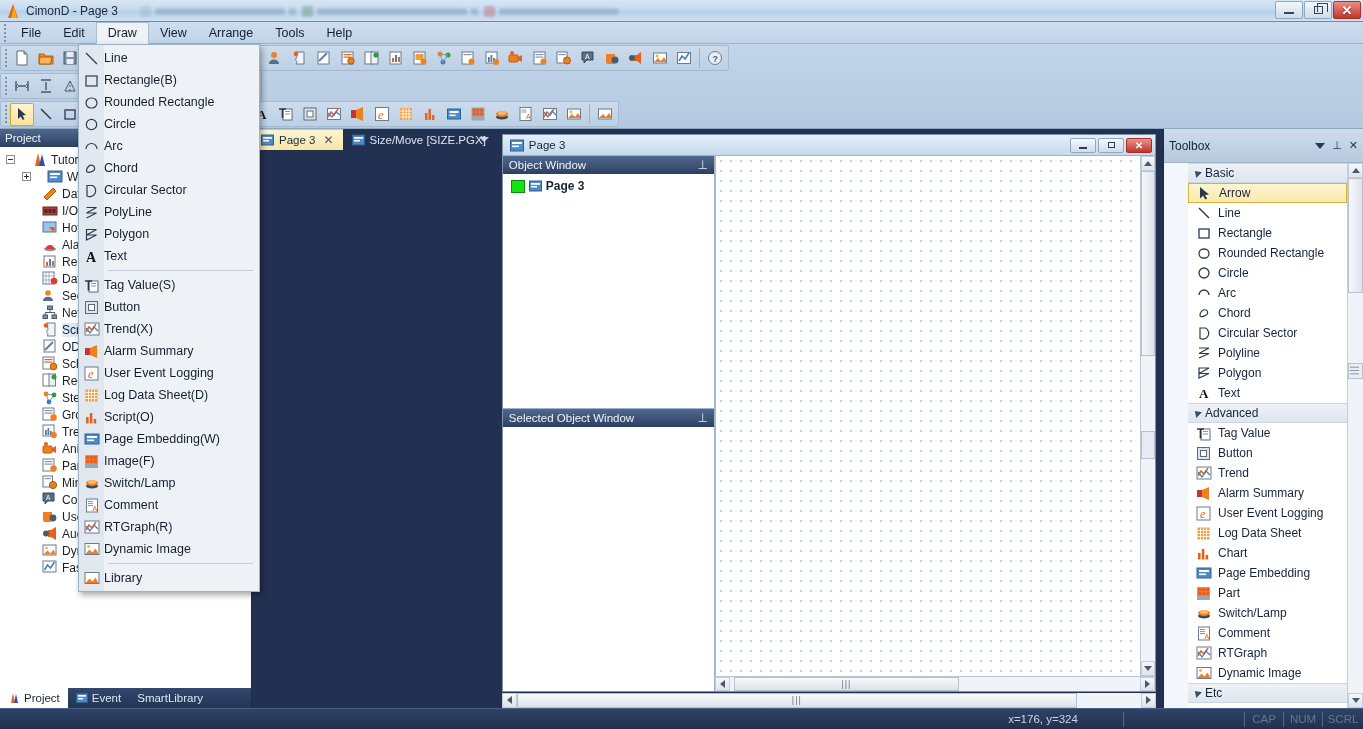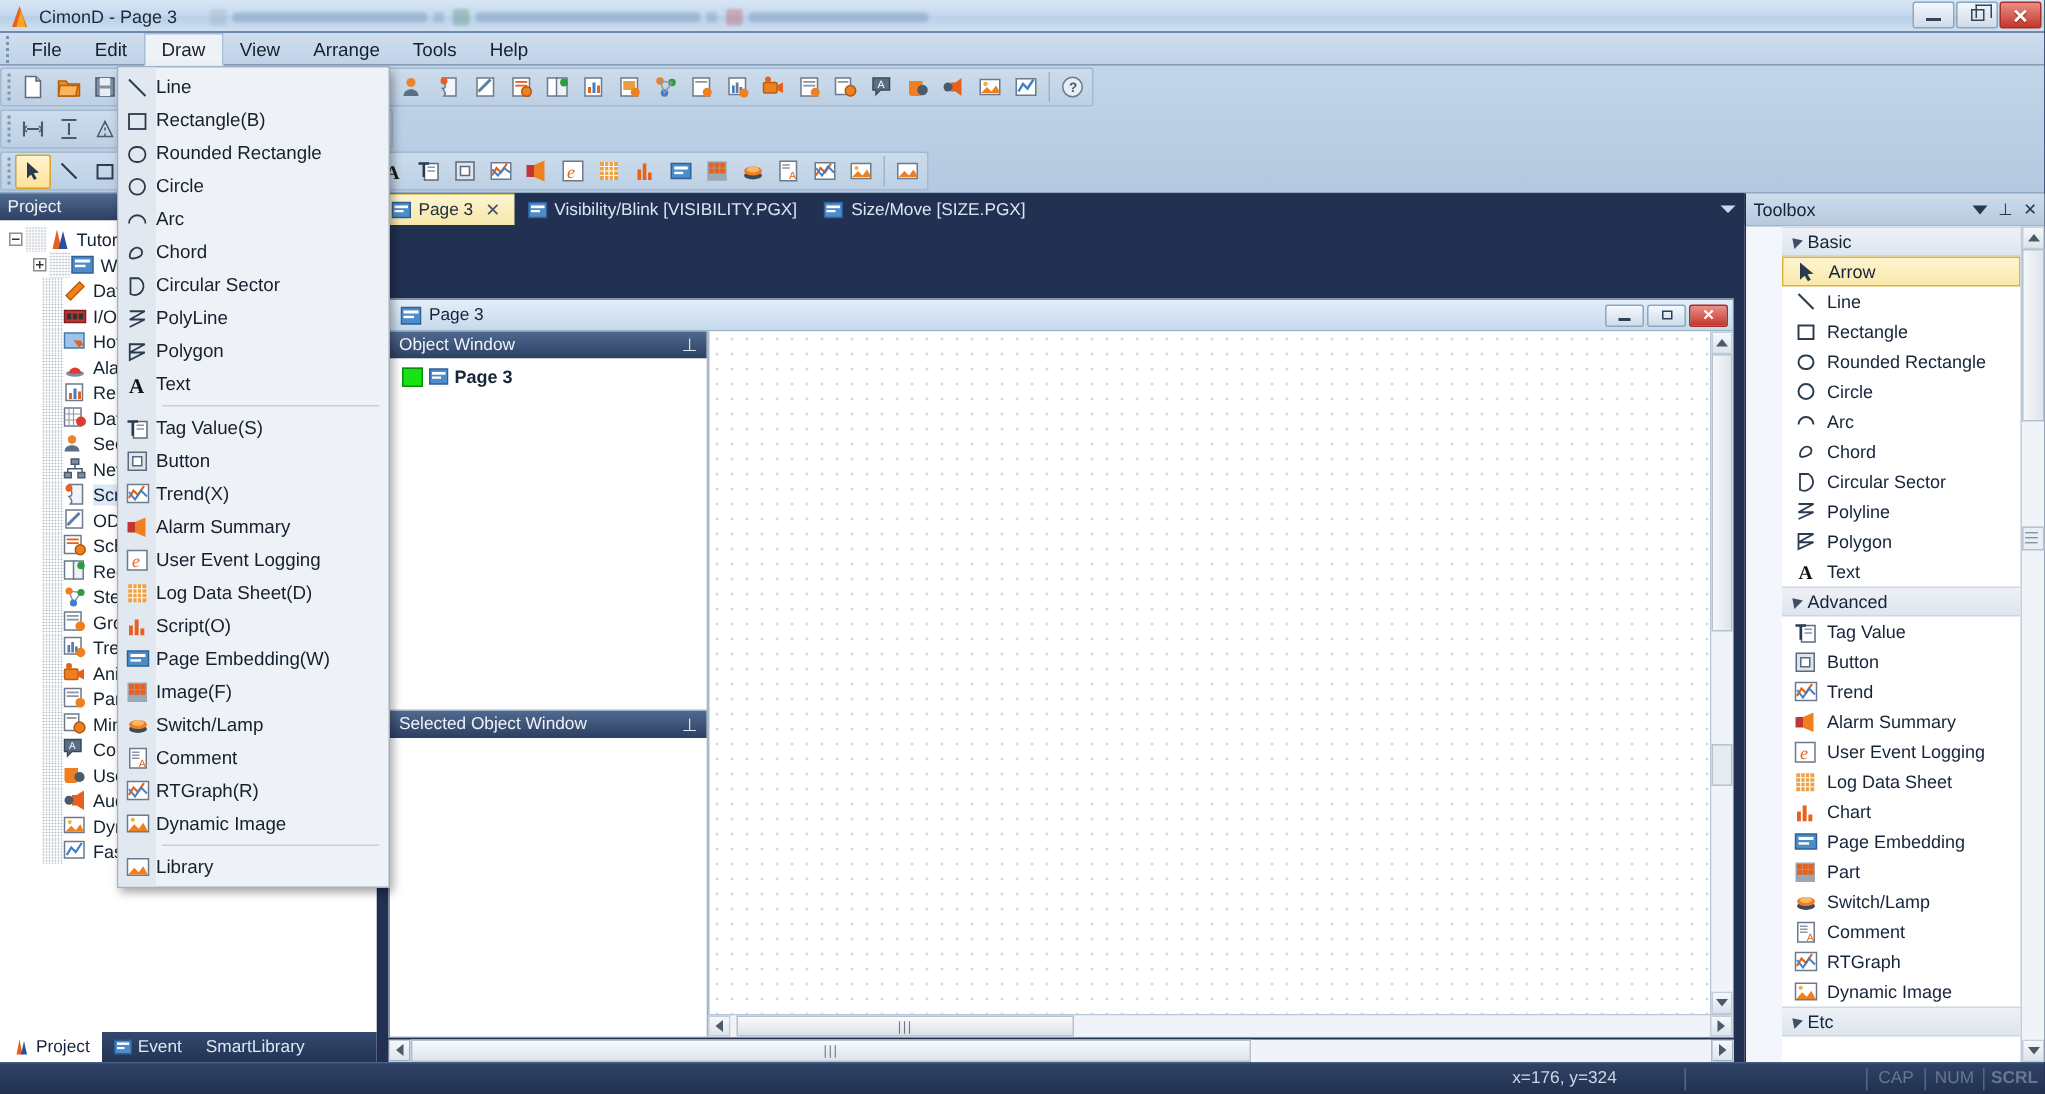--- a/index.html
+++ b/index.html
@@ -85,21 +85,21 @@
   .dots { width:14px; height:17px; flex:0 0 14px; background-image:radial-gradient(#9aa6b4 0.6px, transparent 0.7px);
      background-size:2px 2px; opacity:.8;}
   .ico { width:16px;height:15px; flex:0 0 16px; margin-right:4px; border-radius:2px; position:relative; }
   .tlabel { color:#15222f; }
   .tnode.sel .tlabel { background:#dce9f7; }
   .tabstrip { height:20px; background:linear-gradient(180deg,#32486e,#243453); display:flex; align-items:stretch; }
   .ltab { display:flex;align-items:center;gap:4px;padding:0 8px;color:#dce7f3;font-size:11.5px; }
   .ltab.active { background:#fff; color:#16243a; }
 
   
-  .center { flex:1 1 auto; display:flex; flex-direction:column; min-width:0; background:#223052;gap:44px; }
+  .center { flex:1 1 auto; display:flex; min-width:0; background:#223052; }
   .doctabs { height:21px; background:#223052; display:flex; align-items:stretch; position:relative; }
   .dtab { display:flex;align-items:center;gap:5px;padding:0 9px;font-size:11.5px;color:#dbe6f2; }
   .dtab.active { background:linear-gradient(180deg,#fdf4d2,#f6e6a8); color:#20303f; border-top:1px solid #e3c96a; }
   .dtab .closex { font-size:12px; color:#44556b; margin-left:3px;}
   .dtabs-caret { position:absolute; right:6px; top:0; height:21px; display:flex; align-items:center; }
 
   .mdiarea { flex:1 1 auto; background:#223052; padding:5px 7px 0 7px; display:flex; flex-direction:column; min-height:0; }
   .childwin { flex:1 1 auto; display:flex; flex-direction:column; border:1px solid #7d93ad; background:#eef3f8; min-height:0; }
   .childcap { height:21px; background:linear-gradient(180deg,#e4eef8,#c6d9ec); display:flex; align-items:center; padding:0 3px;
      border-bottom:1px solid #9db3c9; }
@@ -133,21 +133,21 @@
   .hscroll { height:15px; flex:0 0 15px; background:#eef1f5; border-top:1px solid #b9c6d4; display:flex; }
   .sb-btn-h { width:15px; display:flex; align-items:center; justify-content:center; background:linear-gradient(180deg,#f6f8fa,#dde4ec); border:1px solid #c3cedb;}
   .sb-track-h { flex:1 1 auto; background:#f0f3f7; position:relative; }
   .sb-thumb-h { position:absolute; top:0; bottom:0; background:linear-gradient(180deg,#f9fbfc,#dbe2ea); border:1px solid #b4c1cf;
      display:flex; align-items:center; justify-content:center; }
   .gripdots { letter-spacing:1px; font-size:9px; color:#6c7b8c; }
   .outer-h { height:16px; flex:0 0 16px; background:#223052; display:flex; align-items:center; padding:0 0px; }
 
   
   .rightpanel { width:200px; flex:0 0 200px; background:#f3f6fa; border-left:1px solid #1d2b47; display:flex; flex-direction:column; }
-  .rcap { height:22px; background:linear-gradient(180deg,#cfdcec,#b7c9de); color:#16243a; font-size:12px;
+  .rcap { height:34px; background:linear-gradient(180deg,#cfdcec,#b7c9de); color:#16243a; font-size:12px;
      display:flex; align-items:center; padding:0 5px; border-bottom:1px solid #9fb4c9;gap:16px;}
   .rcap .acts { margin-left:auto; display:flex; gap:7px; align-items:center; color:#24394f; font-size:11px;}
   .tbxbody { flex:1 1 auto; display:flex; min-height:0; }
   .tbxlist { flex:1 1 auto; overflow:hidden; background:#fff;margin-left:24px; }
   .grp { height:20px; background:linear-gradient(180deg,#eef2f7,#dde5ee); border-top:1px solid #ccd7e2; border-bottom:1px solid #ccd7e2;
      display:flex; align-items:center; gap:5px; padding-left:6px; font-size:12px; color:#16243a; }
   .tri { width:0;height:0;border-top:4px solid transparent;border-bottom:4px solid transparent;border-right:6px solid #3e5067; }
   .trow2 { height:20px; display:flex; align-items:center; gap:6px; padding-left:7px; font-size:12px; color:#16243a; }
   .trow2.sel { background:linear-gradient(180deg,#fdf3cf,#fbe9ad); border:1px solid #d9b43c; height:20px; }
   .ic { width:17px; height:16px; flex:0 0 17px; display:flex; align-items:center; justify-content:center; }
@@ -972,30 +972,20 @@
         <div class="dtab active">
           <span>
             <svg width="13" height="12" viewBox="0 0 13 12">
                 <rect x="0.5" y="1" width="12" height="10" fill="#4e8cc9" stroke="#2d6099"></rect>
                 <rect x="2" y="3" width="9" height="1.8" fill="#fff"></rect>
                 <rect x="2" y="6" width="6" height="1.5" fill="#fff"></rect>
               </svg>
             </span>
           <span>Page 3</span>
           <span class="closex">✕</span>
-        </div>
-        <div class="dtab">
-          <span>
-            <svg width="13" height="12" viewBox="0 0 13 12">
-                <rect x="0.5" y="1" width="12" height="10" fill="#4e8cc9" stroke="#2d6099"></rect>
-                <rect x="2" y="3" width="9" height="1.8" fill="#fff"></rect>
-                <rect x="2" y="6" width="6" height="1.5" fill="#fff"></rect>
-              </svg>
-            </span>
-          <span>Visibility/Blink [VISIBILITY.PGX]</span>
         </div>
         <div class="dtab">
           <span>
             <svg width="13" height="12" viewBox="0 0 13 12">
                 <rect x="0.5" y="1" width="12" height="10" fill="#4e8cc9" stroke="#2d6099"></rect>
                 <rect x="2" y="3" width="9" height="1.8" fill="#fff"></rect>
                 <rect x="2" y="6" width="6" height="1.5" fill="#fff"></rect>
               </svg>
             </span>
           <span>Size/Move [SIZE.PGX]</span>
@@ -1379,21 +1369,21 @@
   <div class="statusbar">
     <div style="flex:1 1 auto;"></div>
     <div class="sb-cell" style="width:160px;">x=176, y=324</div>
     <div class="sb-sep"></div>
     <div style="width:120px;"></div>
     <div class="sb-sep"></div>
     <div class="sb-cell dim" style="width:38px;">CAP</div>
     <div class="sb-sep"></div>
     <div class="sb-cell dim" style="width:38px;">NUM</div>
     <div class="sb-sep"></div>
-    <div class="sb-cell dim" style="width:40px;font-weight:bold;">SCRL</div>
+    <div class="sb-cell dim" style="width:40px;">SCRL</div>
   </div>
 
   <div class="popup">
     <div class="pitem">
       <span class="pico">
           <svg width="15" height="15" viewBox="0 0 15 15">
             <path d="M2 2l11 11" stroke="#2b3b4e" stroke-width="1.3"></path>
           </svg>
         </span>
       <span>Line</span>

